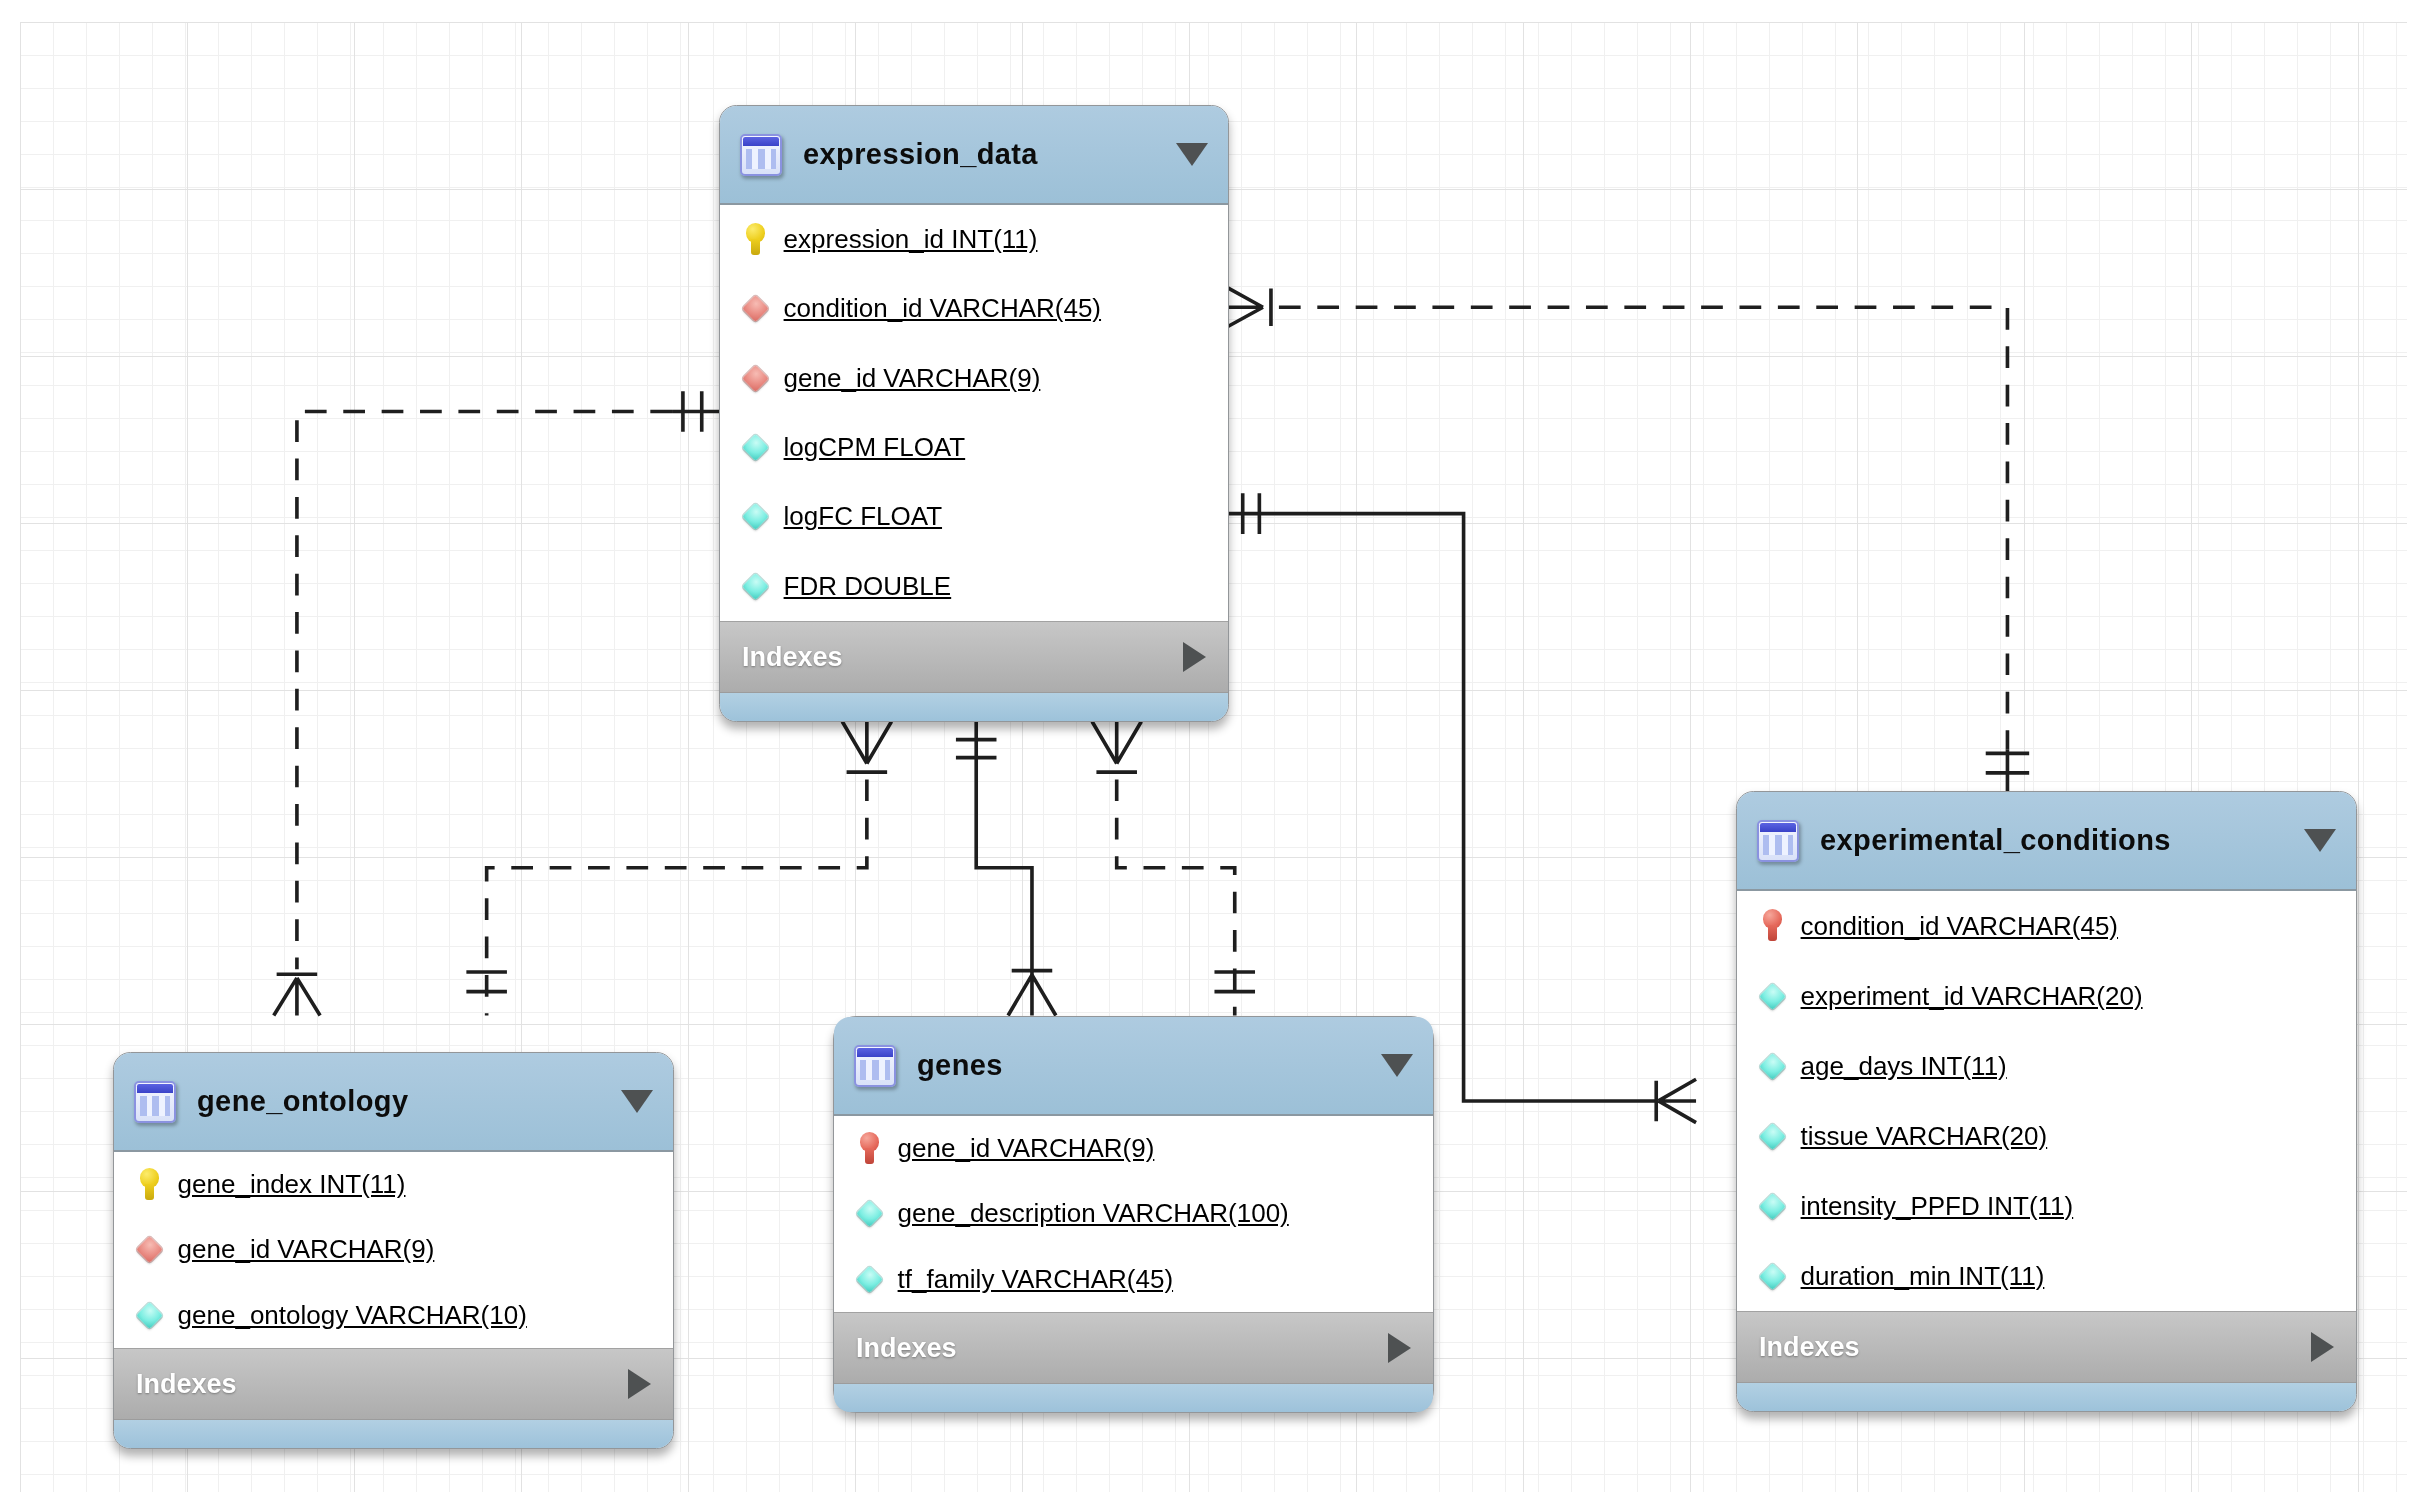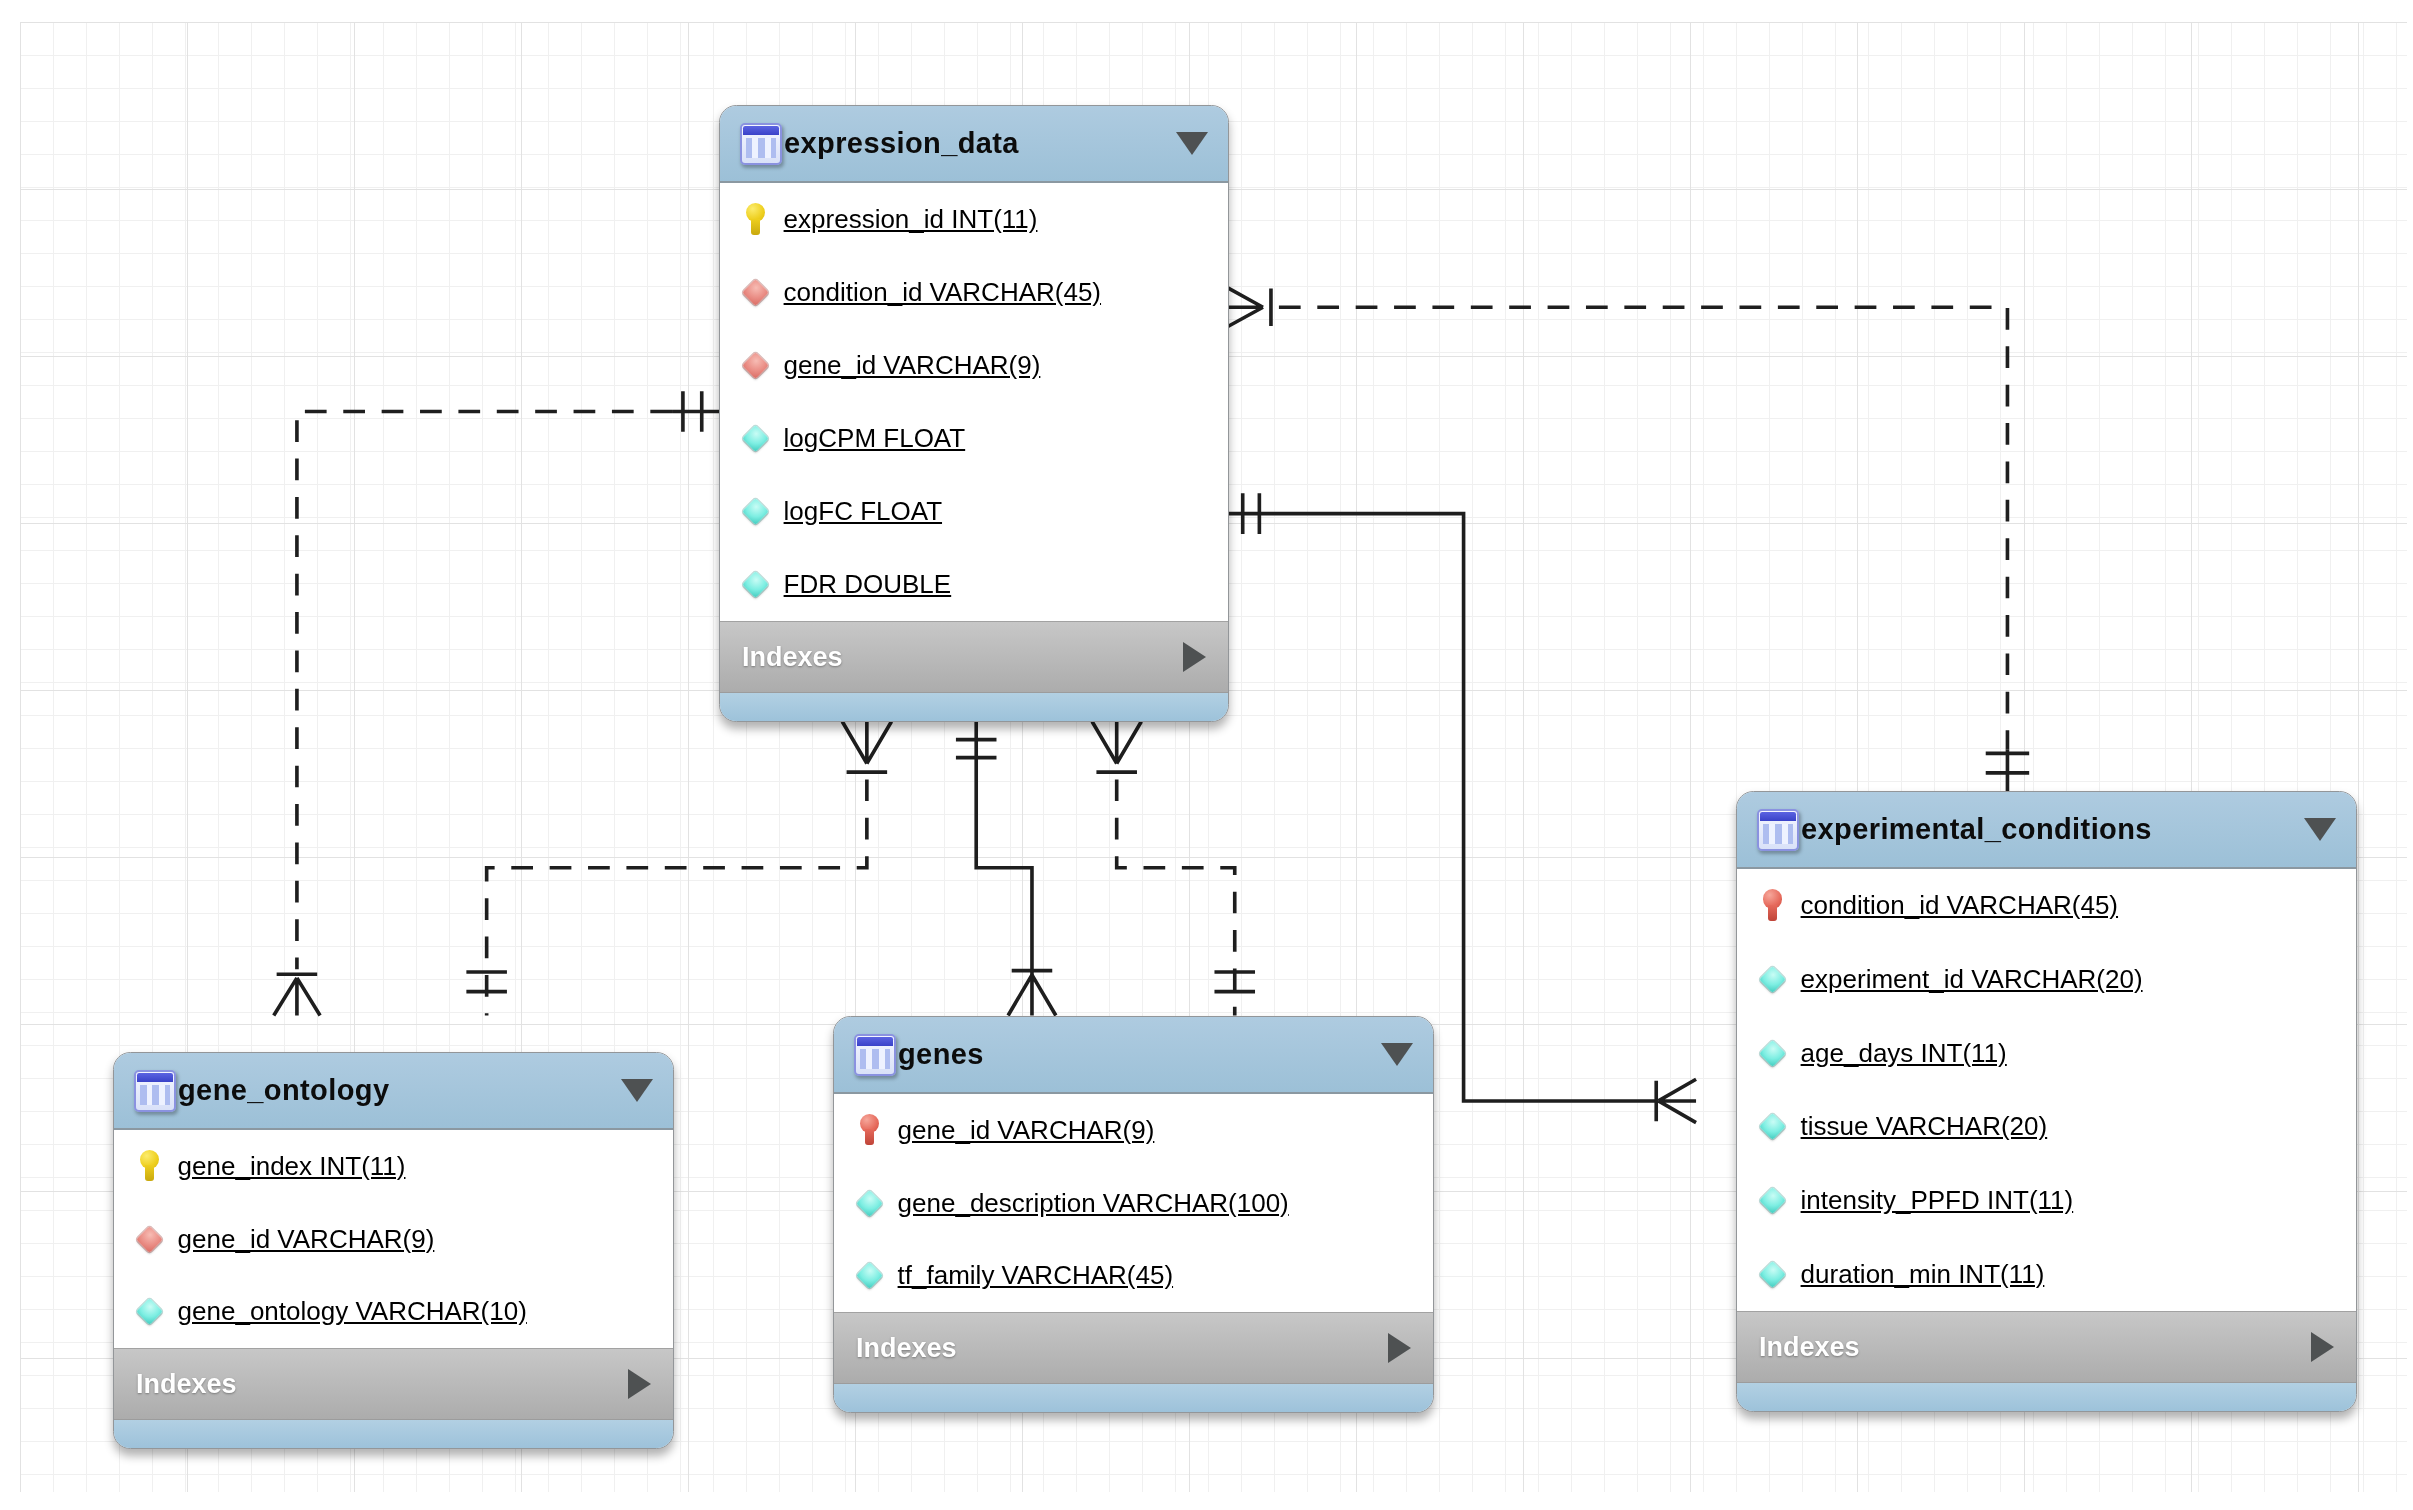--- a/index.html
+++ b/index.html
@@ -22,21 +22,21 @@
   .rline{stroke:#1e1e1e;stroke-width:5;fill:none;}
   .rdash{stroke-dasharray:30 23;}
   
   .tbl{
     position:absolute;display:flex;flex-direction:column;
     background:#ffffff;border:1.4px solid #939699;border-radius:17.4px;
     box-shadow:0 6.5px 9.4px rgba(0,0,0,0.30);
   }
   .tbl-header{
     height:75px;flex:0 0 75px;display:flex;align-items:center;
-    gap:2px;padding:0 20px;
+    gap:21px;padding:11px 20px;
     background:linear-gradient(180deg,#aecbe0 0%,#9cc0d7 100%);
     border-bottom:2.2px solid #8b98a1;
     border-radius:16px 16px 0 0;
   }
   .tbl-icon{
     width:42px;height:42px;flex:0 0 42px;position:relative;
     background:linear-gradient(180deg,#f4f6ff,#d9e1f8);
     border:2.2px solid #8a92e0;border-radius:5px;
     box-shadow:1.4px 2.2px 3.6px rgba(0,0,0,.28);
     box-sizing:border-box;
@@ -102,21 +102,21 @@
     border-left:23px solid #4e5152;
   }
   .tbl-footer{
     flex:0 0 28px;height:28px;
     background:linear-gradient(180deg,#b2d0e3,#9dc2da);
     border-radius:0 0 16px 16px;
   }
   
   #t-expression{left:719px;top:105px;width:508px;height:615px;}
   #t-ontology{left:113px;top:1052px;width:559px;height:395px;}
-  #t-genes{left:833px;top:1016px;width:599px;height:395px;}
+  #t-genes{left:833px;top:1016px;width:599px;height:395px;border-radius:23px;}
   #t-conditions{left:1736px;top:791px;width:619px;height:619px;}
 </style>
 </head>
 <body>
 
 <div class="grid"></div>
 
 <svg class="rel" width="2413" height="1511" viewBox="0 0 3332 2086">
 
   <g>

